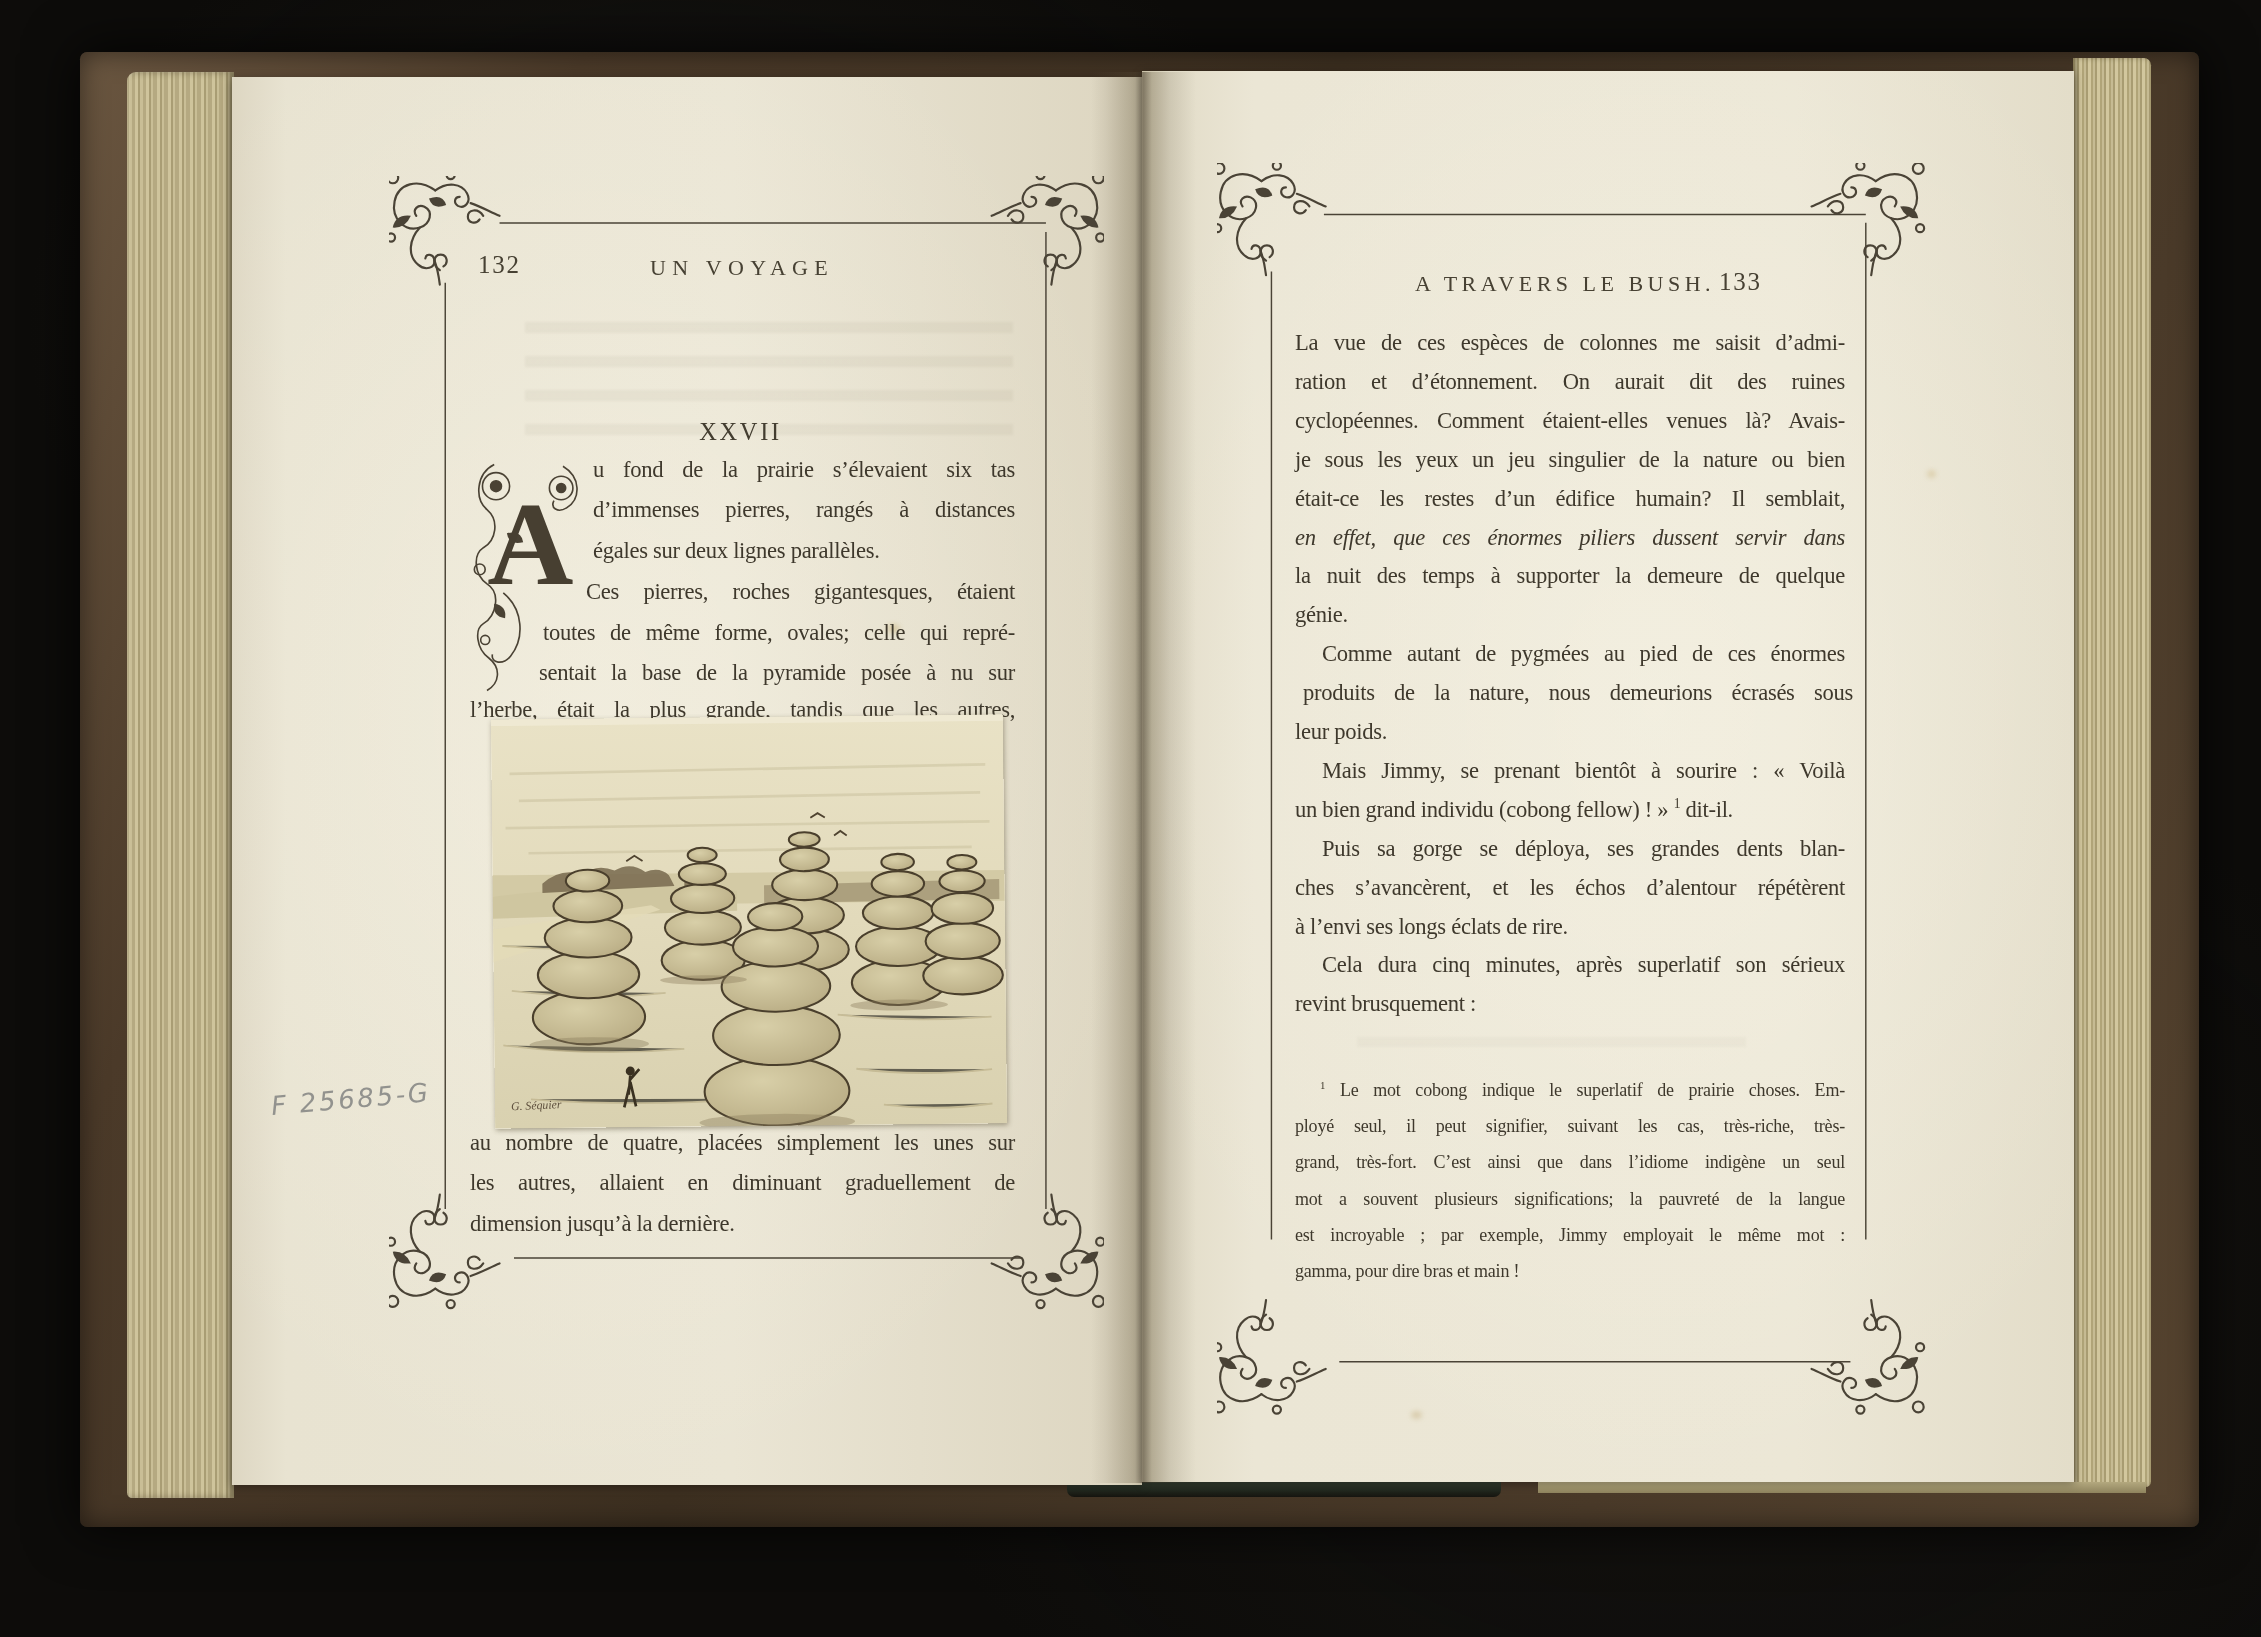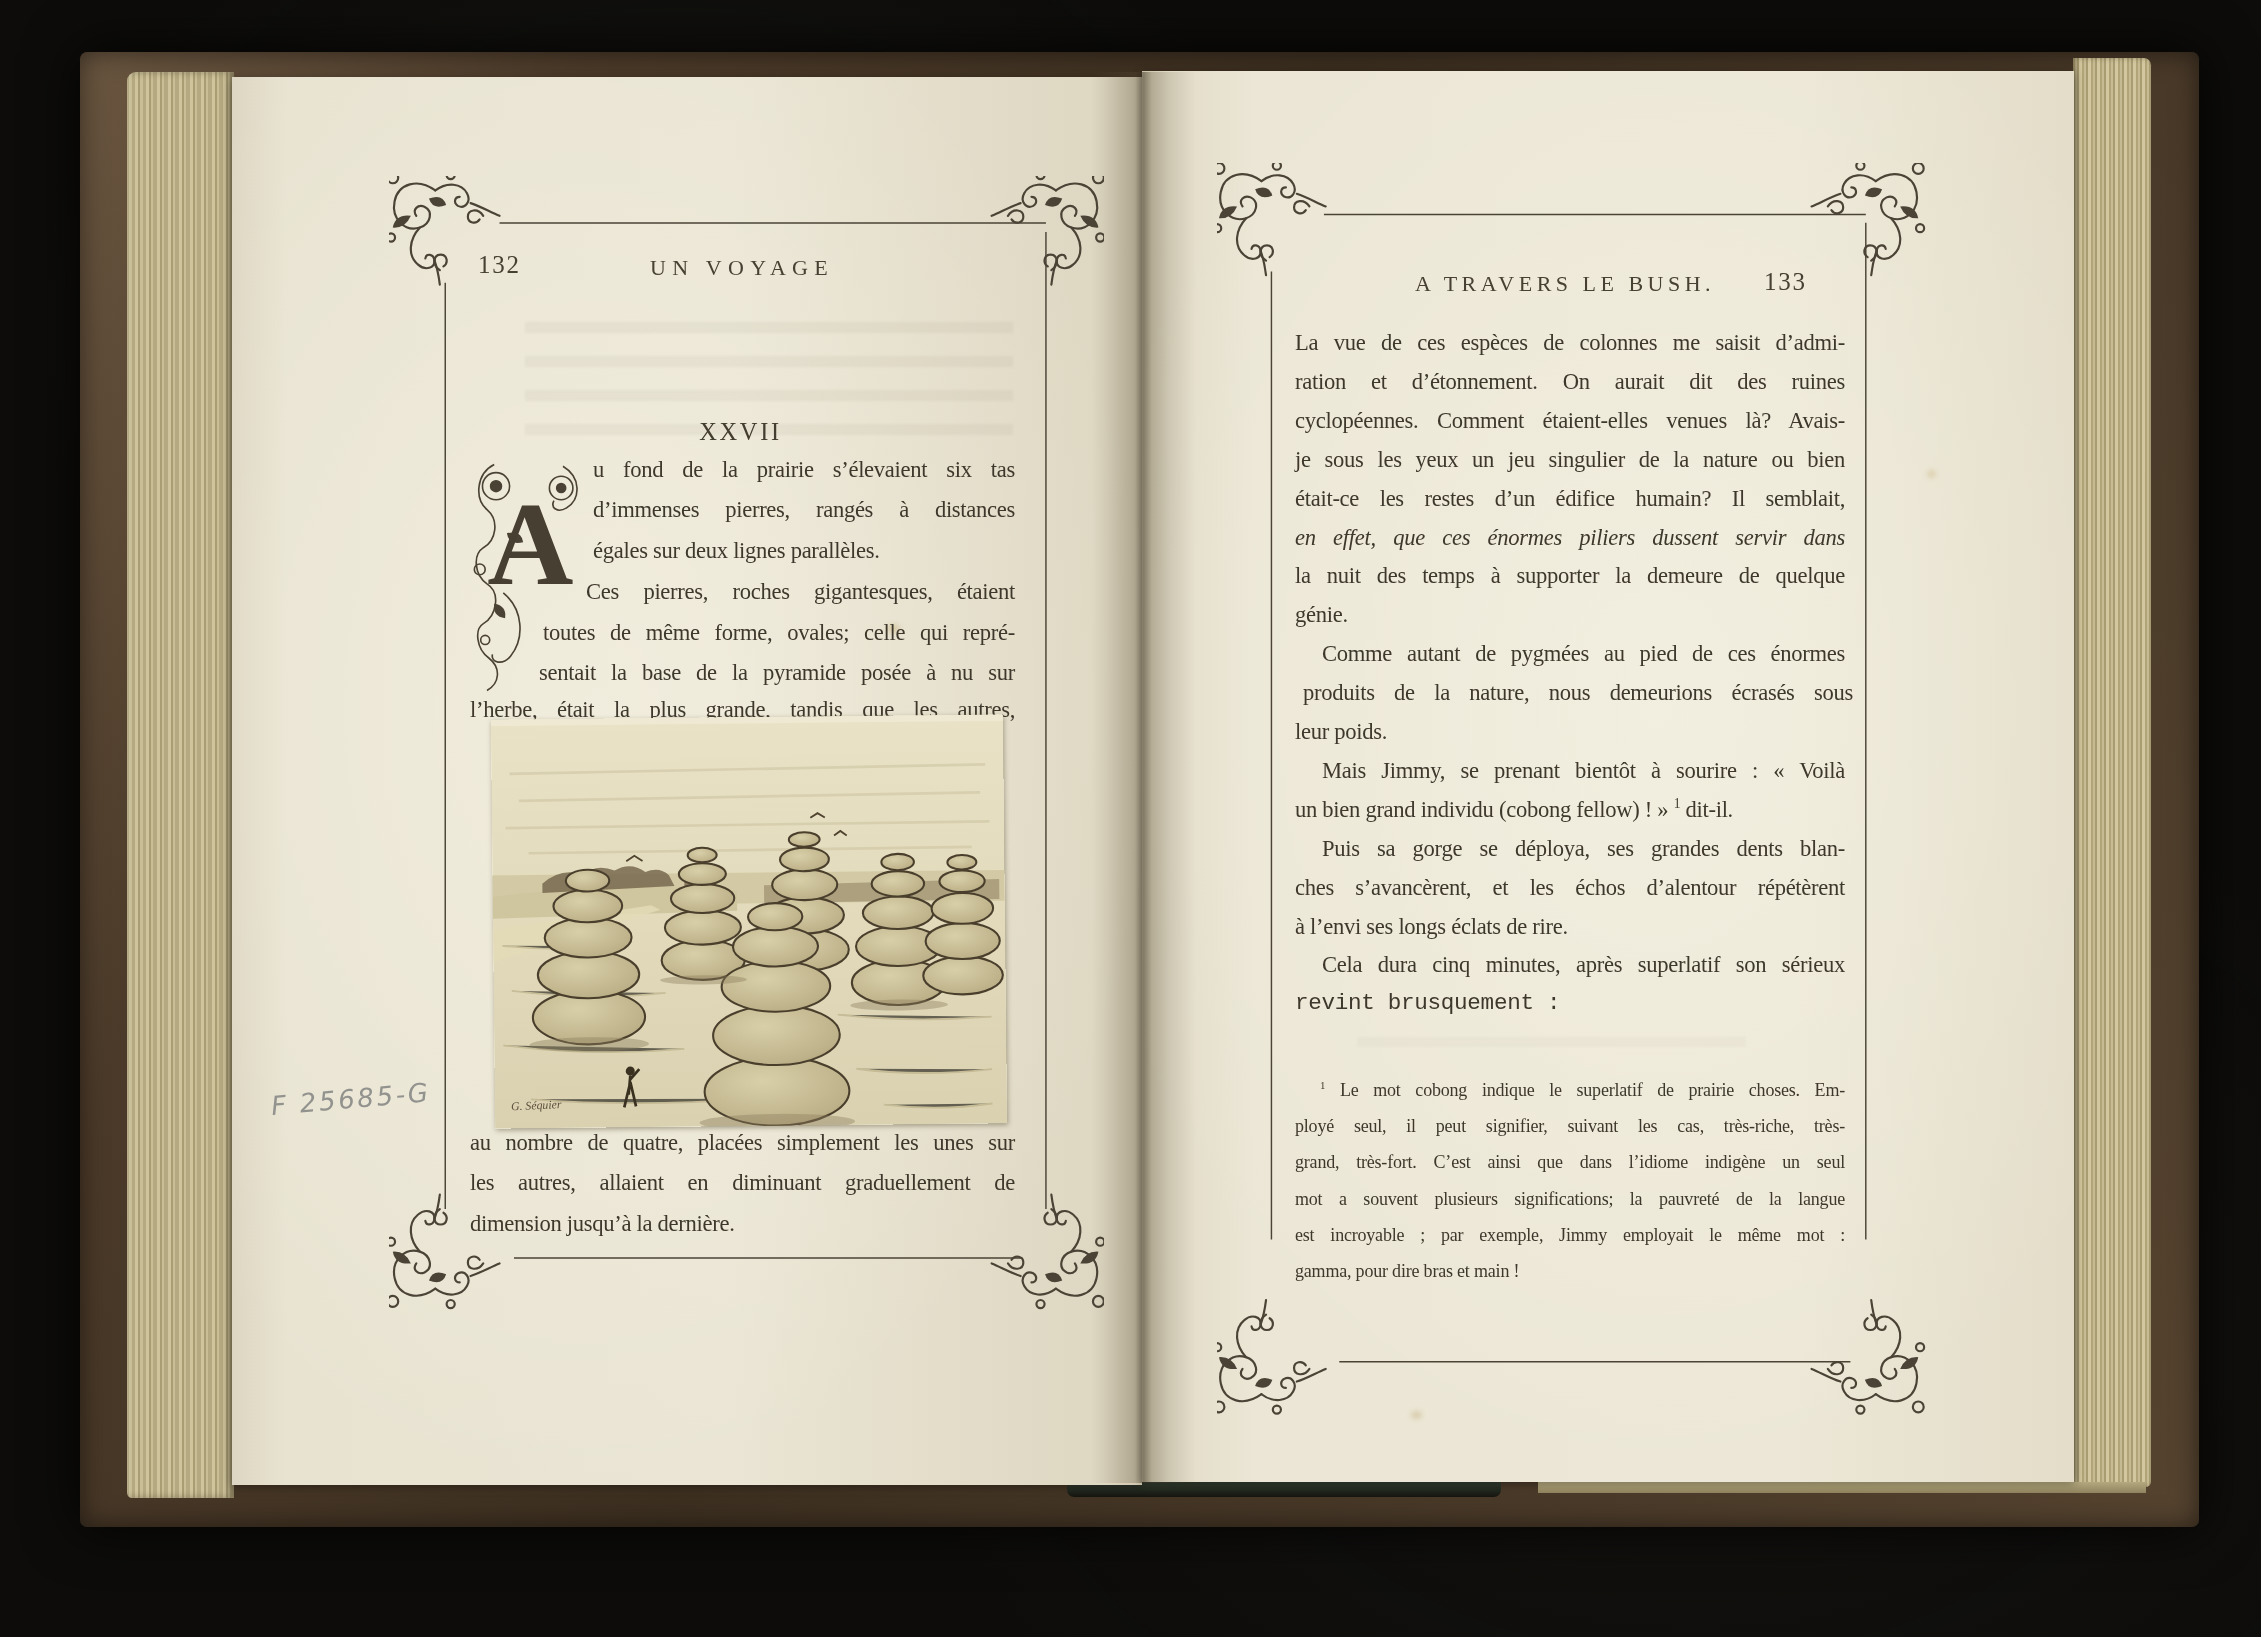--- a/index.html
+++ b/index.html
@@ -289,21 +289,21 @@
     <line x1="717" y1="66" x2="717" y2="1190"></line>
     <line x1="135" y1="1325" x2="700" y2="1325"></line>
   </g>
   <use href="#orn" transform="translate(-8,-4)"></use>
   <use href="#orn" transform="translate(785,-4) scale(-1,1)"></use>
   <use href="#orn" transform="translate(-8,1385) scale(1,-1)"></use>
   <use href="#orn" transform="translate(785,1385) scale(-1,-1)"></use>
 </svg>
 
 <div class="running-title" style="left:1384px;top:271px;width:362px;letter-spacing:4.5px;">A TRAVERS LE BUSH.</div>
-<div class="pagenum" style="left:1764px;top:268px;">133</div>
+<div class="pagenum" style="left:1719px;top:268px;">133</div>
 
 <div class="ln" style="left:1295px;top:322px;width:550px;">La vue de ces espèces de colonnes me saisit d’admi-</div>
 <div class="ln" style="left:1295px;top:361px;width:550px;">ration et d’étonnement. On aurait dit des ruines</div>
 <div class="ln" style="left:1295px;top:400px;width:550px;">cyclopéennes. Comment étaient-elles venues là? Avais-</div>
 <div class="ln" style="left:1295px;top:439px;width:550px;">je sous les yeux un jeu singulier de la nature ou bien</div>
 <div class="ln" style="left:1295px;top:478px;width:550px;">était-ce les restes d’un édifice humain? Il semblait,</div>
 <div class="ln" style="left:1295px;top:517px;width:550px;font-style:italic;">en effet, que ces énormes piliers dussent servir dans</div>
 <div class="ln" style="left:1295px;top:555px;width:550px;">la nuit des temps à supporter la demeure de quelque</div>
 <div class="ln last" style="left:1295px;top:594px;width:550px;">génie.</div>
 
@@ -314,21 +314,21 @@
 <div class="ln" style="left:1295px;top:750px;width:550px;padding-left:27px;">Mais Jimmy, se prenant bientôt à sourire : « Voilà</div>
 <div class="ln last" style="left:1295px;top:789px;width:550px;">
   <span>un bien </span><span class="it">grand individu (cobong fellow) !</span><span> » </span><sup>1</sup><span> dit-il.</span>
 </div>
 
 <div class="ln" style="left:1295px;top:828px;width:550px;padding-left:27px;">Puis sa gorge se déploya, ses grandes dents blan-</div>
 <div class="ln" style="left:1295px;top:867px;width:550px;">ches s’avancèrent, et les échos d’alentour répétèrent</div>
 <div class="ln last" style="left:1295px;top:906px;width:550px;">à l’envi ses longs éclats de rire.</div>
 
 <div class="ln" style="left:1295px;top:944px;width:550px;padding-left:27px;">Cela dura cinq minutes, après superlatif son sérieux</div>
-<div class="ln last" style="left:1295px;top:983px;width:550px;font-family:Liberation Mono, monospace;">revint brusquement :</div>
+<div class="ln last" style="left:1295px;top:983px;width:550px;">revint brusquement :</div>
 
 <div class="ln fn" style="left:1295px;top:1072px;width:550px;padding-left:25px;">
   <sup>1</sup><span> Le mot </span><span class="it">cobong</span><span> indique le superlatif de prairie choses. Em-</span>
 </div>
 <div class="ln fn" style="left:1295px;top:1108px;width:550px;">ployé seul, il peut signifier, suivant les cas, très-riche, très-</div>
 <div class="ln fn" style="left:1295px;top:1144px;width:550px;">grand, très-fort. C’est ainsi que dans l’idiome indigène un seul</div>
 <div class="ln fn" style="left:1295px;top:1181px;width:550px;">mot a souvent plusieurs significations; la pauvreté de la langue</div>
 <div class="ln fn" style="left:1295px;top:1217px;width:550px;">est incroyable ; par exemple, Jimmy employait le même mot :</div>
 <div class="ln fn last" style="left:1295px;top:1253px;width:550px;">
   <span class="it">gamma</span><span>, pour dire </span><span class="it">bras</span><span> et </span><span class="it">main</span><span> !</span>

